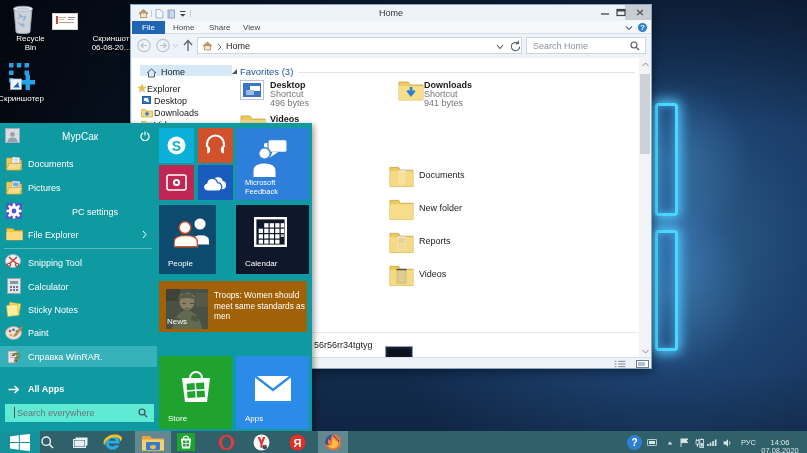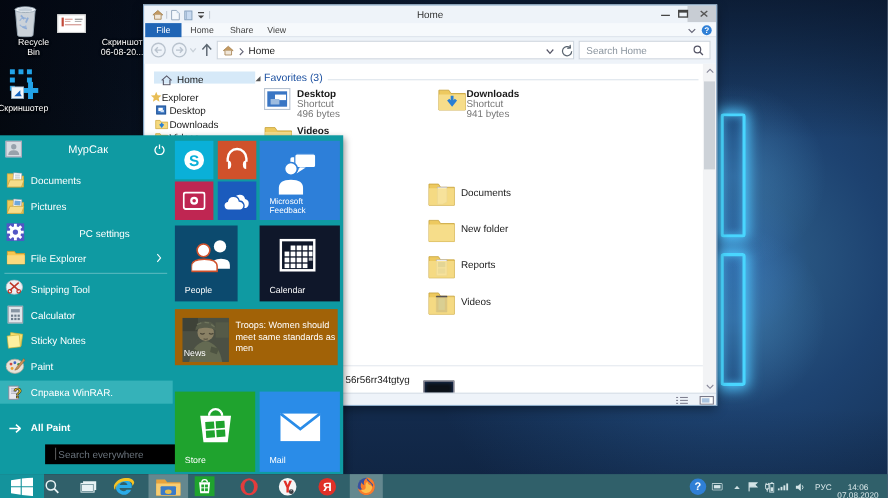--- a/index.html
+++ b/index.html
@@ -345,23 +345,23 @@
   <svg class="abs" style="left:7px;top:226px" width="15" height="16" viewBox="0 0 15 16">
       <rect x="1" y="2" width="9" height="12" fill="#e8e8ee" stroke="#889" stroke-width="0.8"></rect>
       <path d="M3 4.5 h5 M3 6.5 h5 M3 8.5 h5" stroke="#99a" stroke-width="0.7"></path>
       <text x="5" y="13" font-size="13" font-weight="bold" fill="#e8c820" stroke="#222" stroke-width="0.5" font-family="Liberation Sans">?</text>
     </svg>
   <div class="abs" style="left:28px;top:229px;font-size:9px;">Справка WinRAR.</div>
 
   <svg class="abs" style="left:8px;top:262px" width="11" height="9" viewBox="0 0 11 9">
       <path d="M0.5 4.5 h9 M6.5 1 L10.5 4.5 L6.5 8" stroke="#fff" stroke-width="1.4" fill="none"></path>
     </svg>
-  <div class="abs" style="left:28px;top:261px;font-size:9px;font-weight:bold;">All Paint</div>
-
-  <div class="abs" style="left:5px;top:281px;width:149px;height:18px;background:#000000;margin-left:36px;">
+  <div class="abs" style="left:28px;top:261px;font-size:9px;font-weight:bold;">All Apps</div>
+
+  <div class="abs" style="left:5px;top:281px;width:149px;height:18px;background:#5eead4;">
     <div class="abs" style="left:9px;top:3px;width:1px;height:11px;background:#555;"></div>
     <div class="abs" style="left:12px;top:4px;font-size:9px;color:#6a737c;">Search everywhere</div>
     <svg class="abs" style="right:6px;top:4px" width="10" height="10" viewBox="0 0 10 10">
         <circle cx="4" cy="4" r="3" stroke="#445" fill="none" stroke-width="1.1"></circle>
         <line x1="6.3" y1="6.3" x2="9" y2="9" stroke="#445" stroke-width="1.2"></line>
       </svg>
   </div>
 
   <div class="abs" style="left:159px;top:4.5px;width:35px;height:35px;background:#0ab0d8;">
     <svg class="abs" style="left:7px;top:7px" width="21" height="21" viewBox="0 0 21 21">
@@ -464,21 +464,21 @@
           <rect x="9.5" y="8" width="8" height="6.5"></rect>
       </g>
     </svg>
     <div class="abs" style="left:9px;bottom:6px;font-size:8px;">Store</div>
   </div>
   <div class="abs" style="left:236px;top:232.5px;width:73px;height:73px;background:#2a8ce8;">
     <svg class="abs" style="left:18px;top:19px" width="38" height="27" viewBox="0 0 38 27">
       <rect x="1" y="1" width="36" height="25" fill="#fff"></rect>
       <path d="M1 1 L19 15 L37 1" fill="none" stroke="#2a8ce8" stroke-width="2.4"></path>
     </svg>
-    <div class="abs" style="left:9px;bottom:6px;font-size:8px;">Mail</div>
+    <div class="abs" style="left:9px;bottom:6px;font-size:8px;">Apps</div>
   </div>
 </div>
 
 <div class="abs" id="taskbar" style="left:0;top:431px;width:807px;height:22px;background:#30606a;">
   <div class="abs" style="left:0;top:0;width:40px;height:22px;background:#14939c;">
     <svg class="abs" style="left:10px;top:3px" width="20" height="17" viewBox="0 0 20 17">
       <g fill="#fff">
           <path d="M0 2.6 L8.8 1.3 V8 L0 8 Z"></path>
           <path d="M9.8 1.1 L20 0 V8 L9.8 8 Z"></path>
           <path d="M0 9 L8.8 9 V15.7 L0 14.4 Z"></path>

